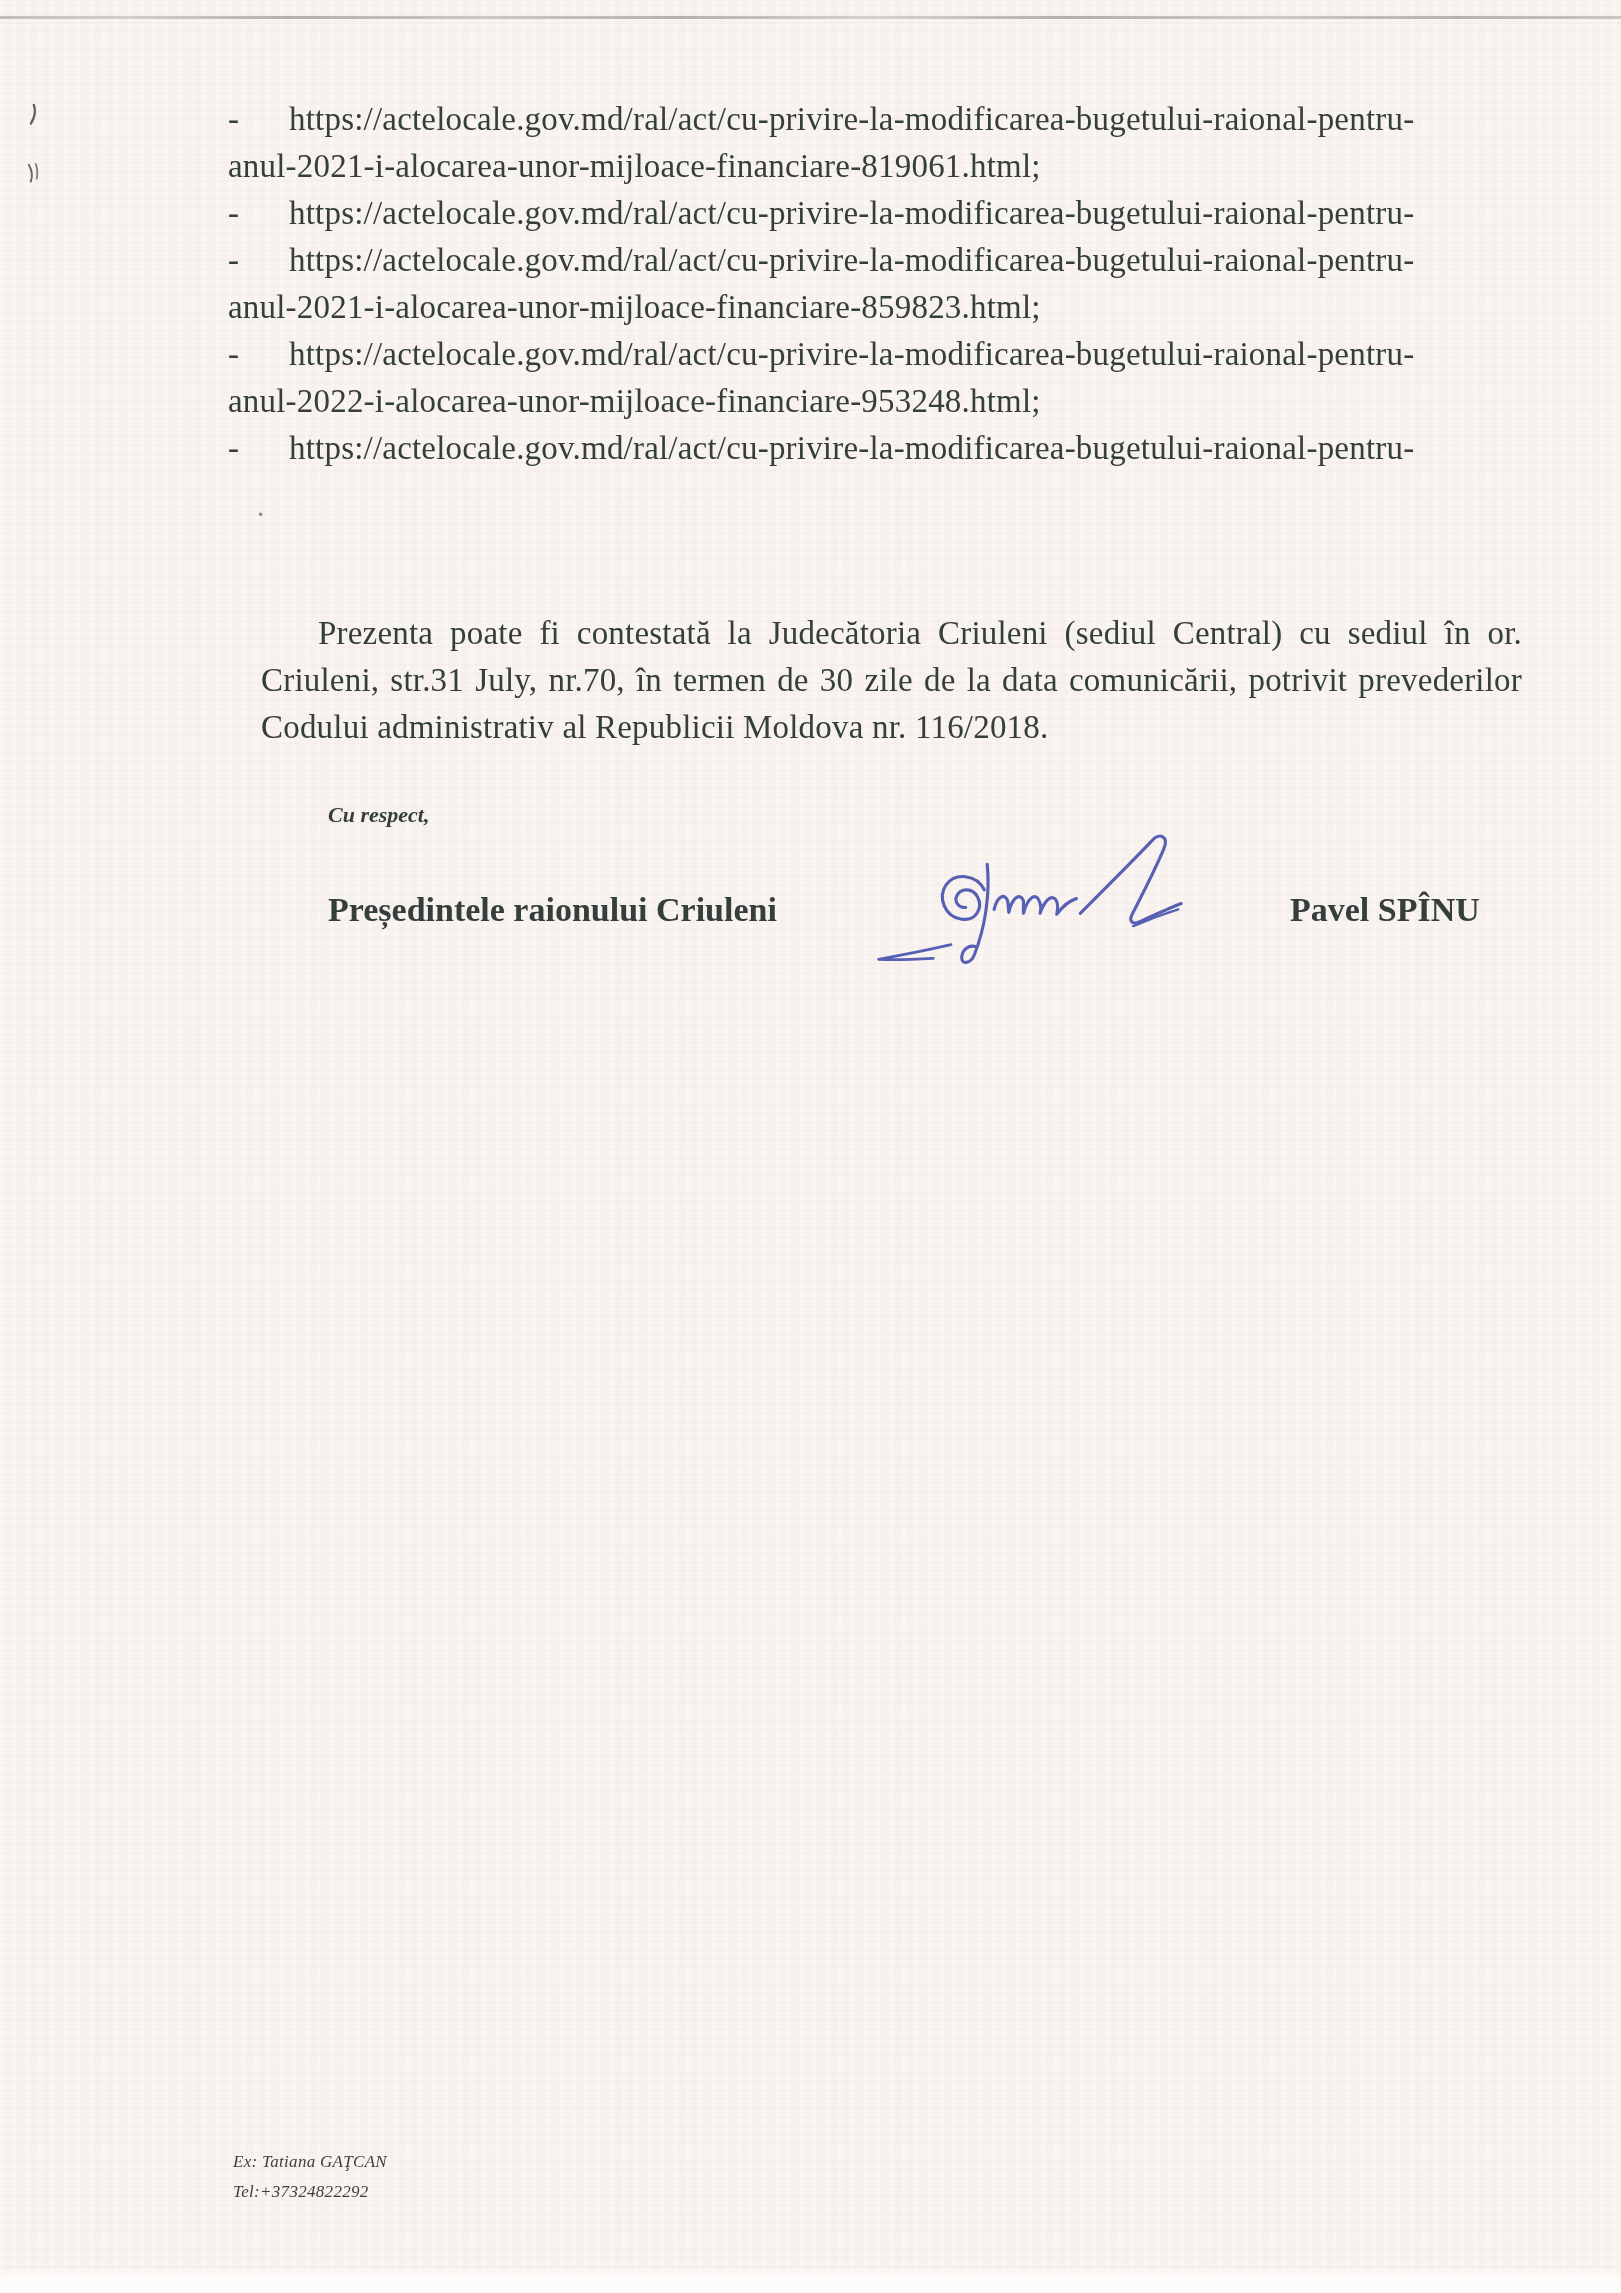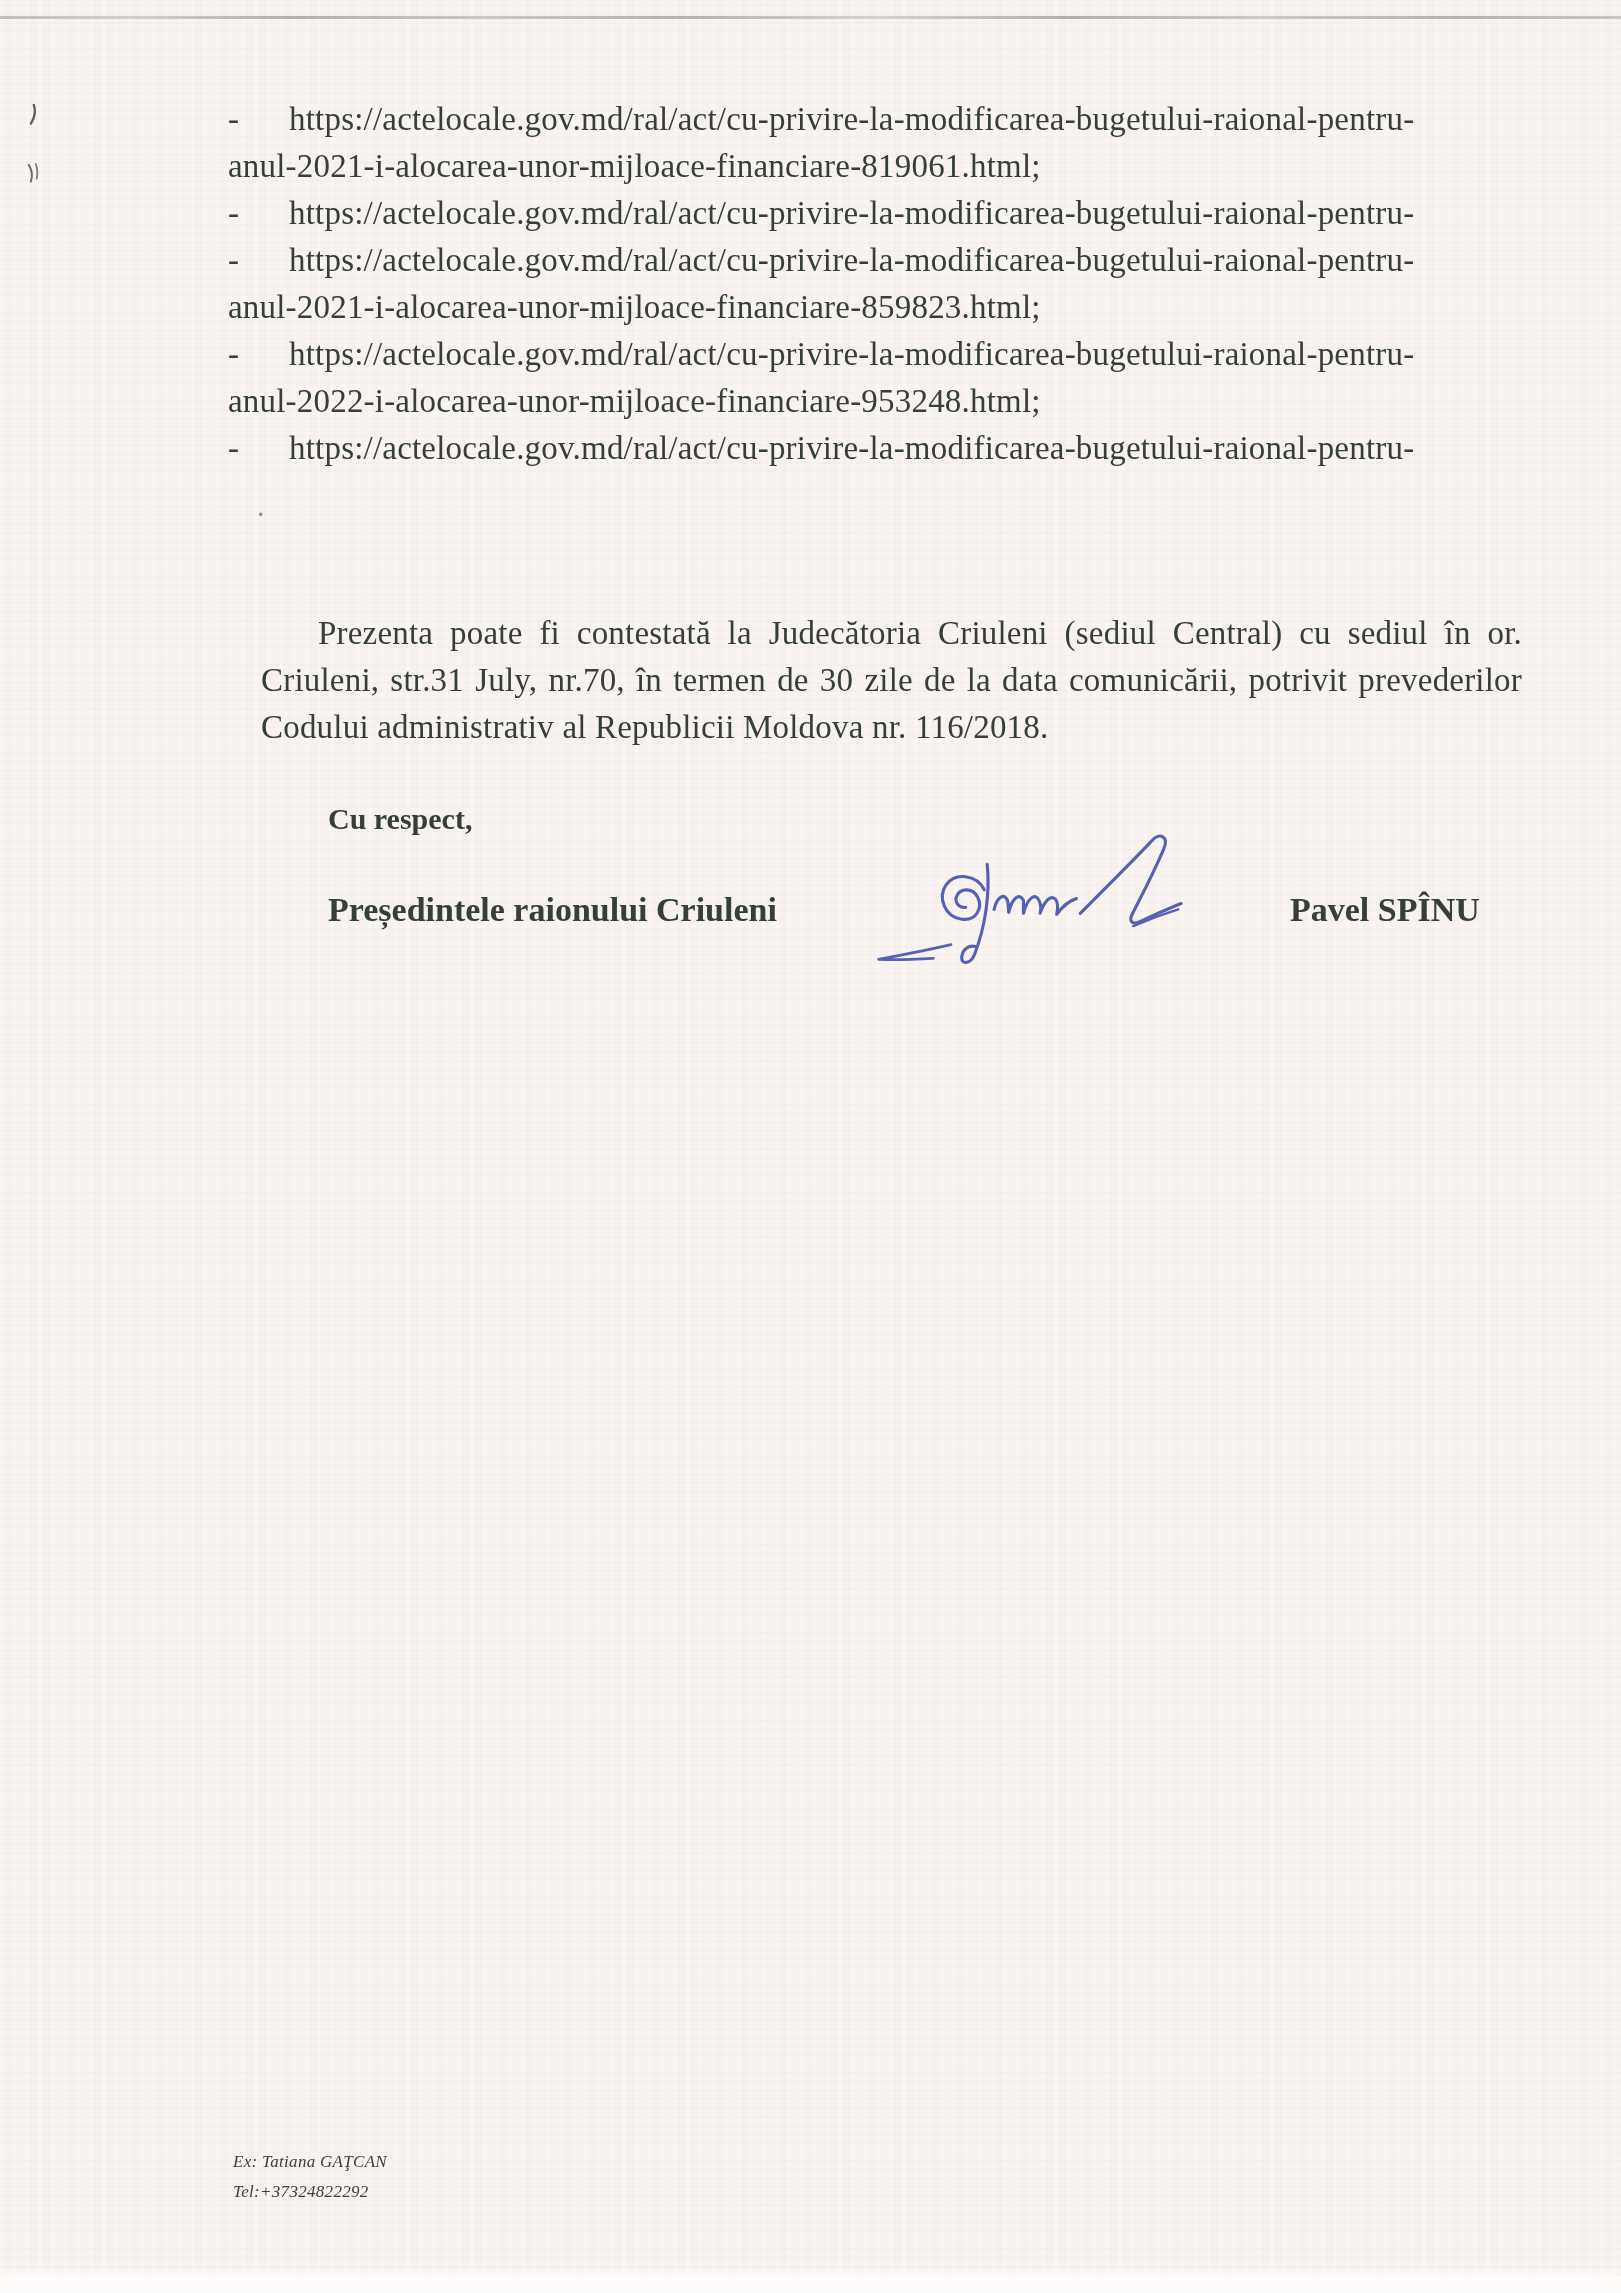--- a/index.html
+++ b/index.html
@@ -50,21 +50,21 @@
     font-size: 33px; line-height: 47px;
     letter-spacing: 0.2px;
     margin-left: 33px;
   }
   .para-line { text-align: justify; text-align-last: justify; }
   .para-line.first { text-indent: 57px; }
   .para-line.last { text-align-last: auto; }
 
   .salutation {
     position: absolute; left: 328px; top: 802px;
-    font-size: 30px; font-weight: bold;  text-align: right;
+    font-size: 22px; font-weight: bold; font-style: italic; text-align: right;
   }
   .signer-title {
     position: absolute; left: 328px; top: 891px;
     font-size: 34px; font-weight: bold;
   }
   .signer-name {
     position: absolute; left: 1290px; top: 891px;
     font-size: 34px; font-weight: bold;
   }
   .signature-svg { position: absolute; left: 855px; top: 831px; }

